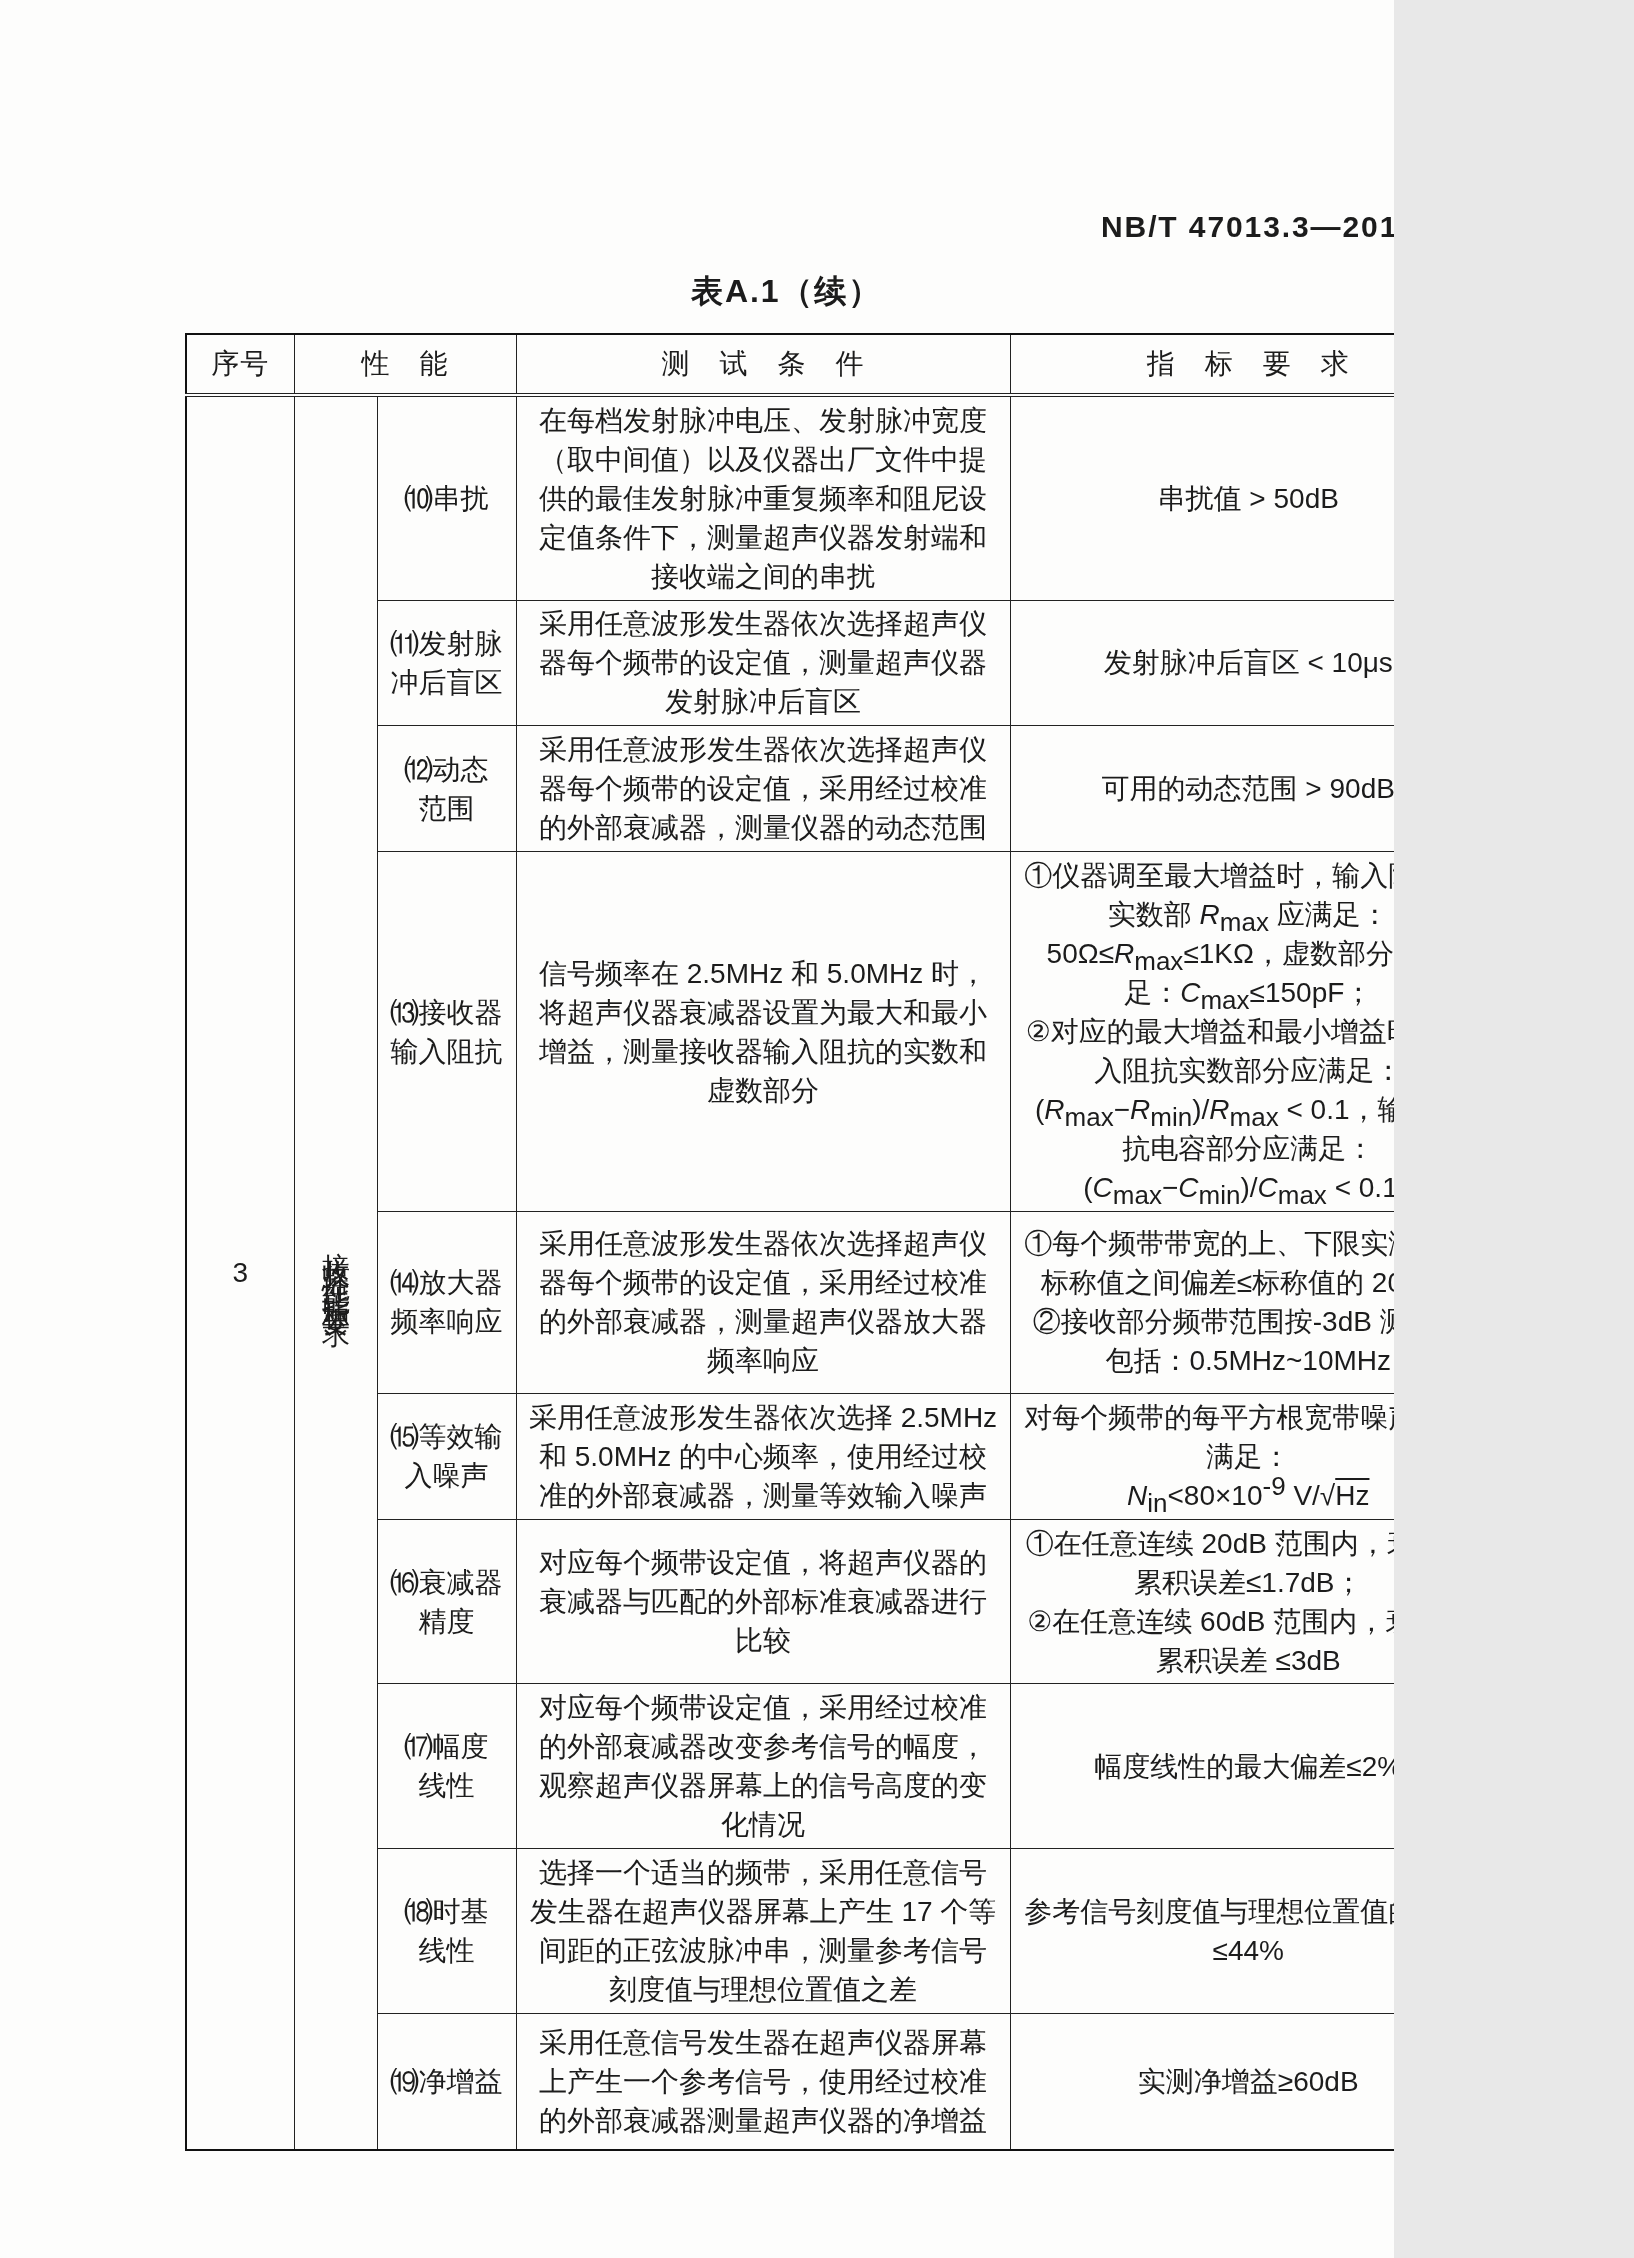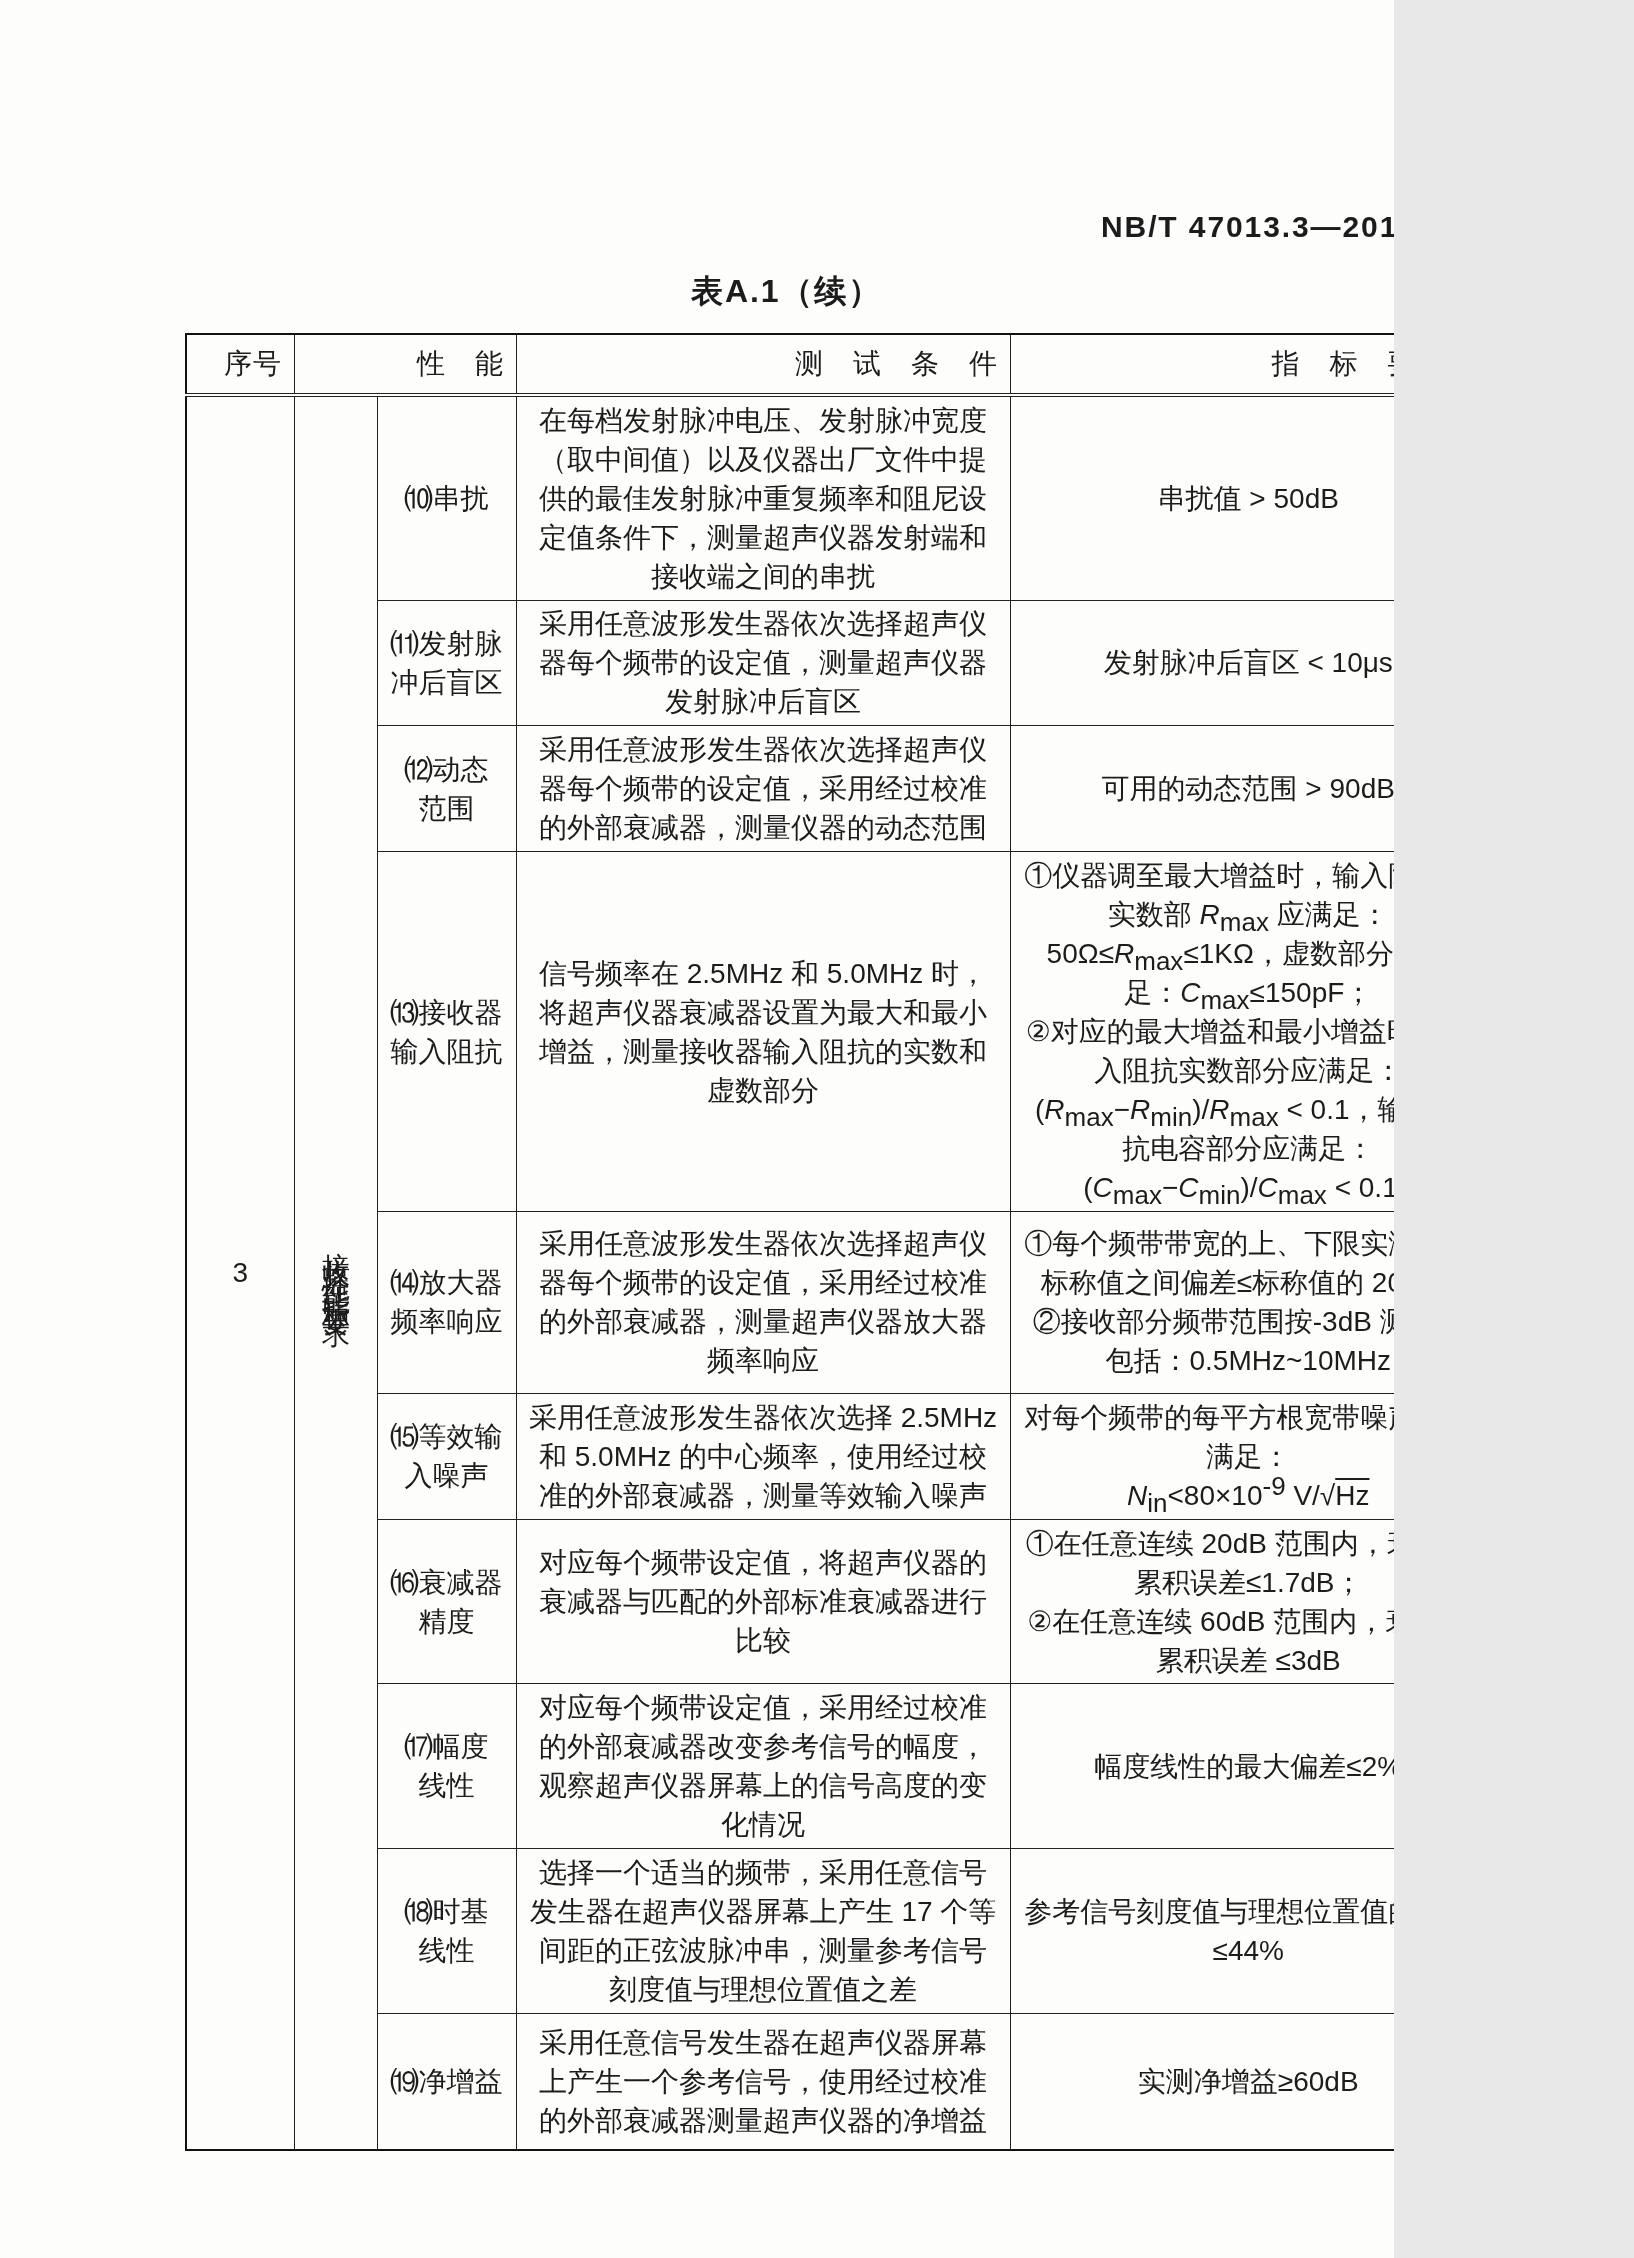--- a/index.html
+++ b/index.html
@@ -30,21 +30,21 @@
   table.spec td,table.spec th{
     border:1.9px solid #222;
     padding:3.9px 11.6px;
     vertical-align:middle;
     font-weight:normal;
     line-height:39px;
     text-align:center;
   }
   table.spec{border:2.9px solid #111;}
   tr.head th{
-    height:50px;text-align:right;
+    height:50px;text-align:center;
     border-bottom:4.8px double #222;
     letter-spacing:1px;
     margin-left:40px;
   }
   td.serial{text-align:center;}
   td.group{
     text-align:center;padding:0;
   }
   .vtext{
     writing-mode:vertical-lr;

